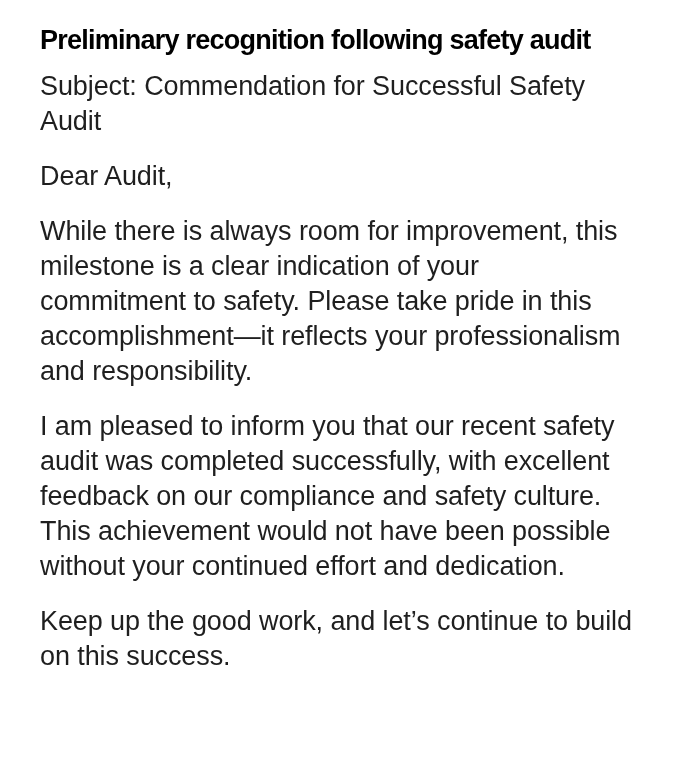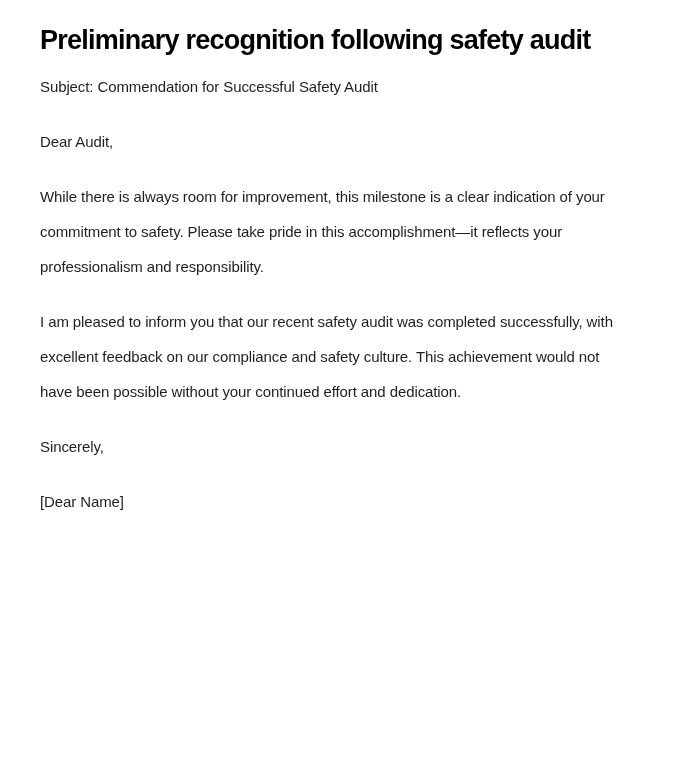--- a/index.html
+++ b/index.html
@@ -27,35 +27,36 @@
   }
   h1.doc-title {
     margin: 4px 0 0 0;
     font-size: 27px;
     line-height: 33px;
     font-weight: bold;
     letter-spacing: -0.75px;
     color: var(--heading);
   }
   p {
-    font-size: 15px;
+    font-size: 27px;
     line-height: 35px;
     margin: 20px 0 0 0;
     letter-spacing: -0.1px;
   }
   p.subject {
     margin-top: 12px;
   }
 </style>
 </head>
 <body>
 
 <div class="page">
   <div class="content">
     <h1 class="doc-title">Preliminary recognition following safety audit</h1>
     <p class="subject">Subject: Commendation for Successful Safety Audit</p>
     <p>Dear Audit,</p>
     <p>While there is always room for improvement, this milestone is a clear indication of your commitment to safety. Please take pride in this accomplishment—it reflects your professionalism and responsibility.</p>
     <p>I am pleased to inform you that our recent safety audit was completed successfully, with excellent feedback on our compliance and safety culture. This achievement would not have been possible without your continued effort and dedication.</p>
+    <p>Keep up the good work, and let’s continue to build on this success.</p>
     <p>Sincerely,</p>
     <p>[Dear Name]</p>
   </div>
 </div>
 
 </body></html>

